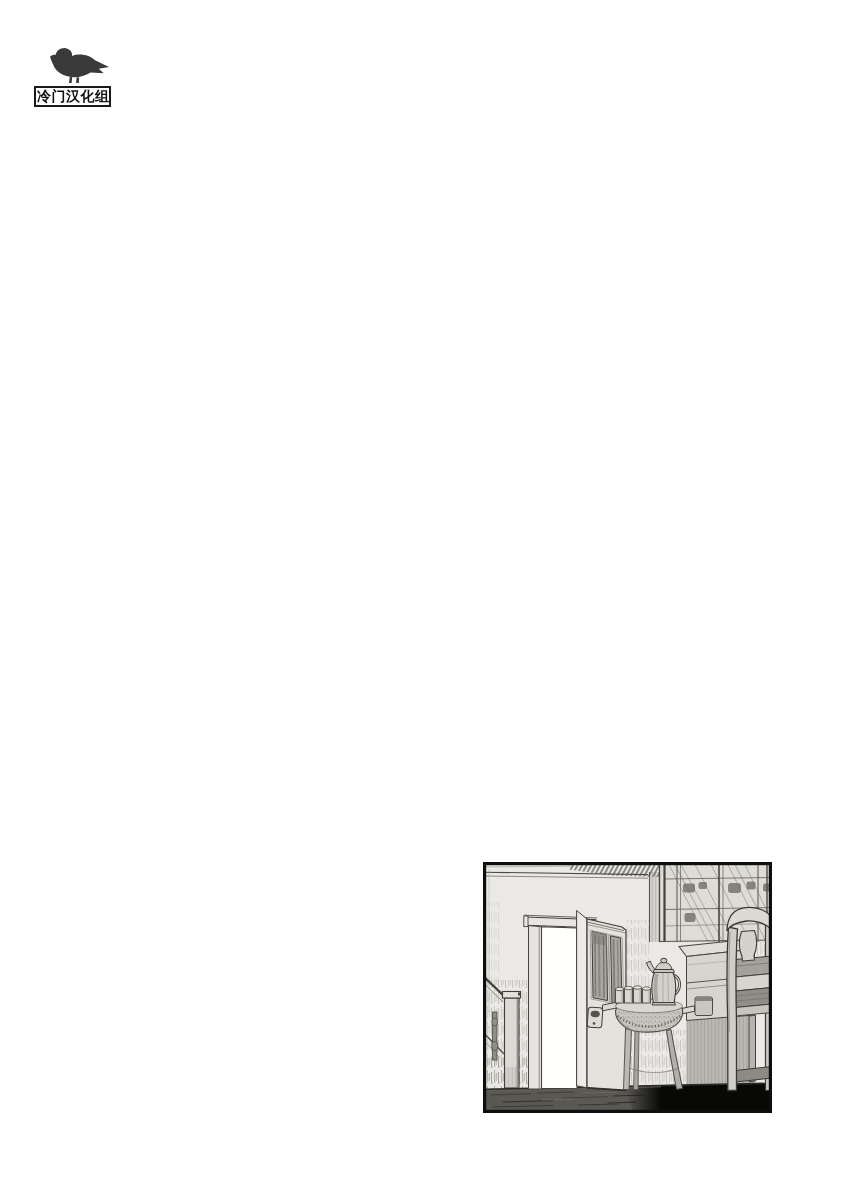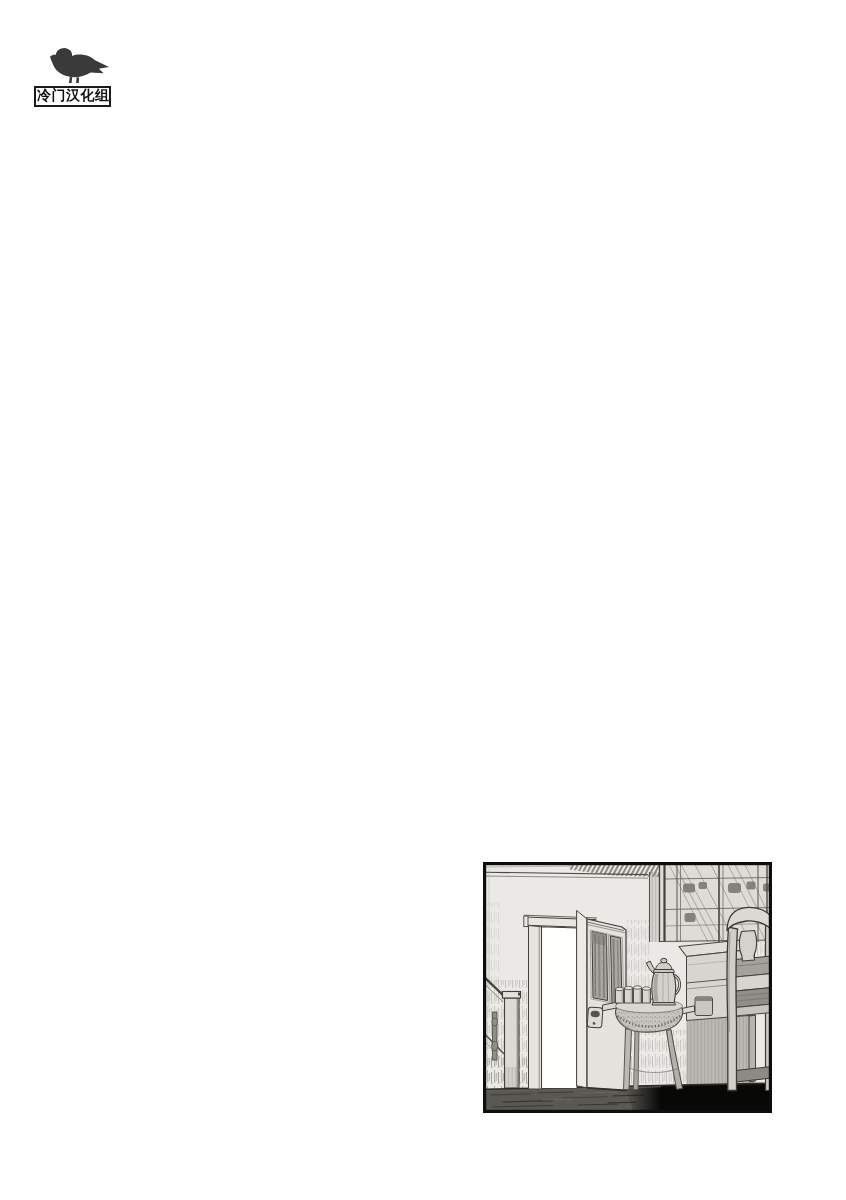--- a/index.html
+++ b/index.html
@@ -1,17 +1,17 @@
 <!DOCTYPE html>
 <html><head>
 <meta charset="utf-8">
 <style>
   html,body{margin:0;padding:0;background:#fff;}
   .page{position:relative;width:846px;height:1200px;background:#fff;overflow:hidden;
-        font-family:Liberation Mono, monospace;border-radius:26px;}
+        font-family:Liberation Sans, sans-serif;border-radius:26px;}
   .watermark{position:absolute;left:34px;top:46px;width:80px;}
   .wm-bird{display:block;width:64px;height:40px;margin-left:13px;}
   .wm-box{box-sizing:border-box;width:77px;border:2px solid #1a1a1a;background:#fff;
           color:#111;font-weight:bold;font-size:14px;line-height:17px;text-align:center;
           letter-spacing:.5px;padding:0 1px;white-space:nowrap;overflow:hidden;}
   .panel-svg{position:absolute;left:483px;top:862px;width:289px;height:251px;display:block;}
 </style>
 </head>
 <body>
 

